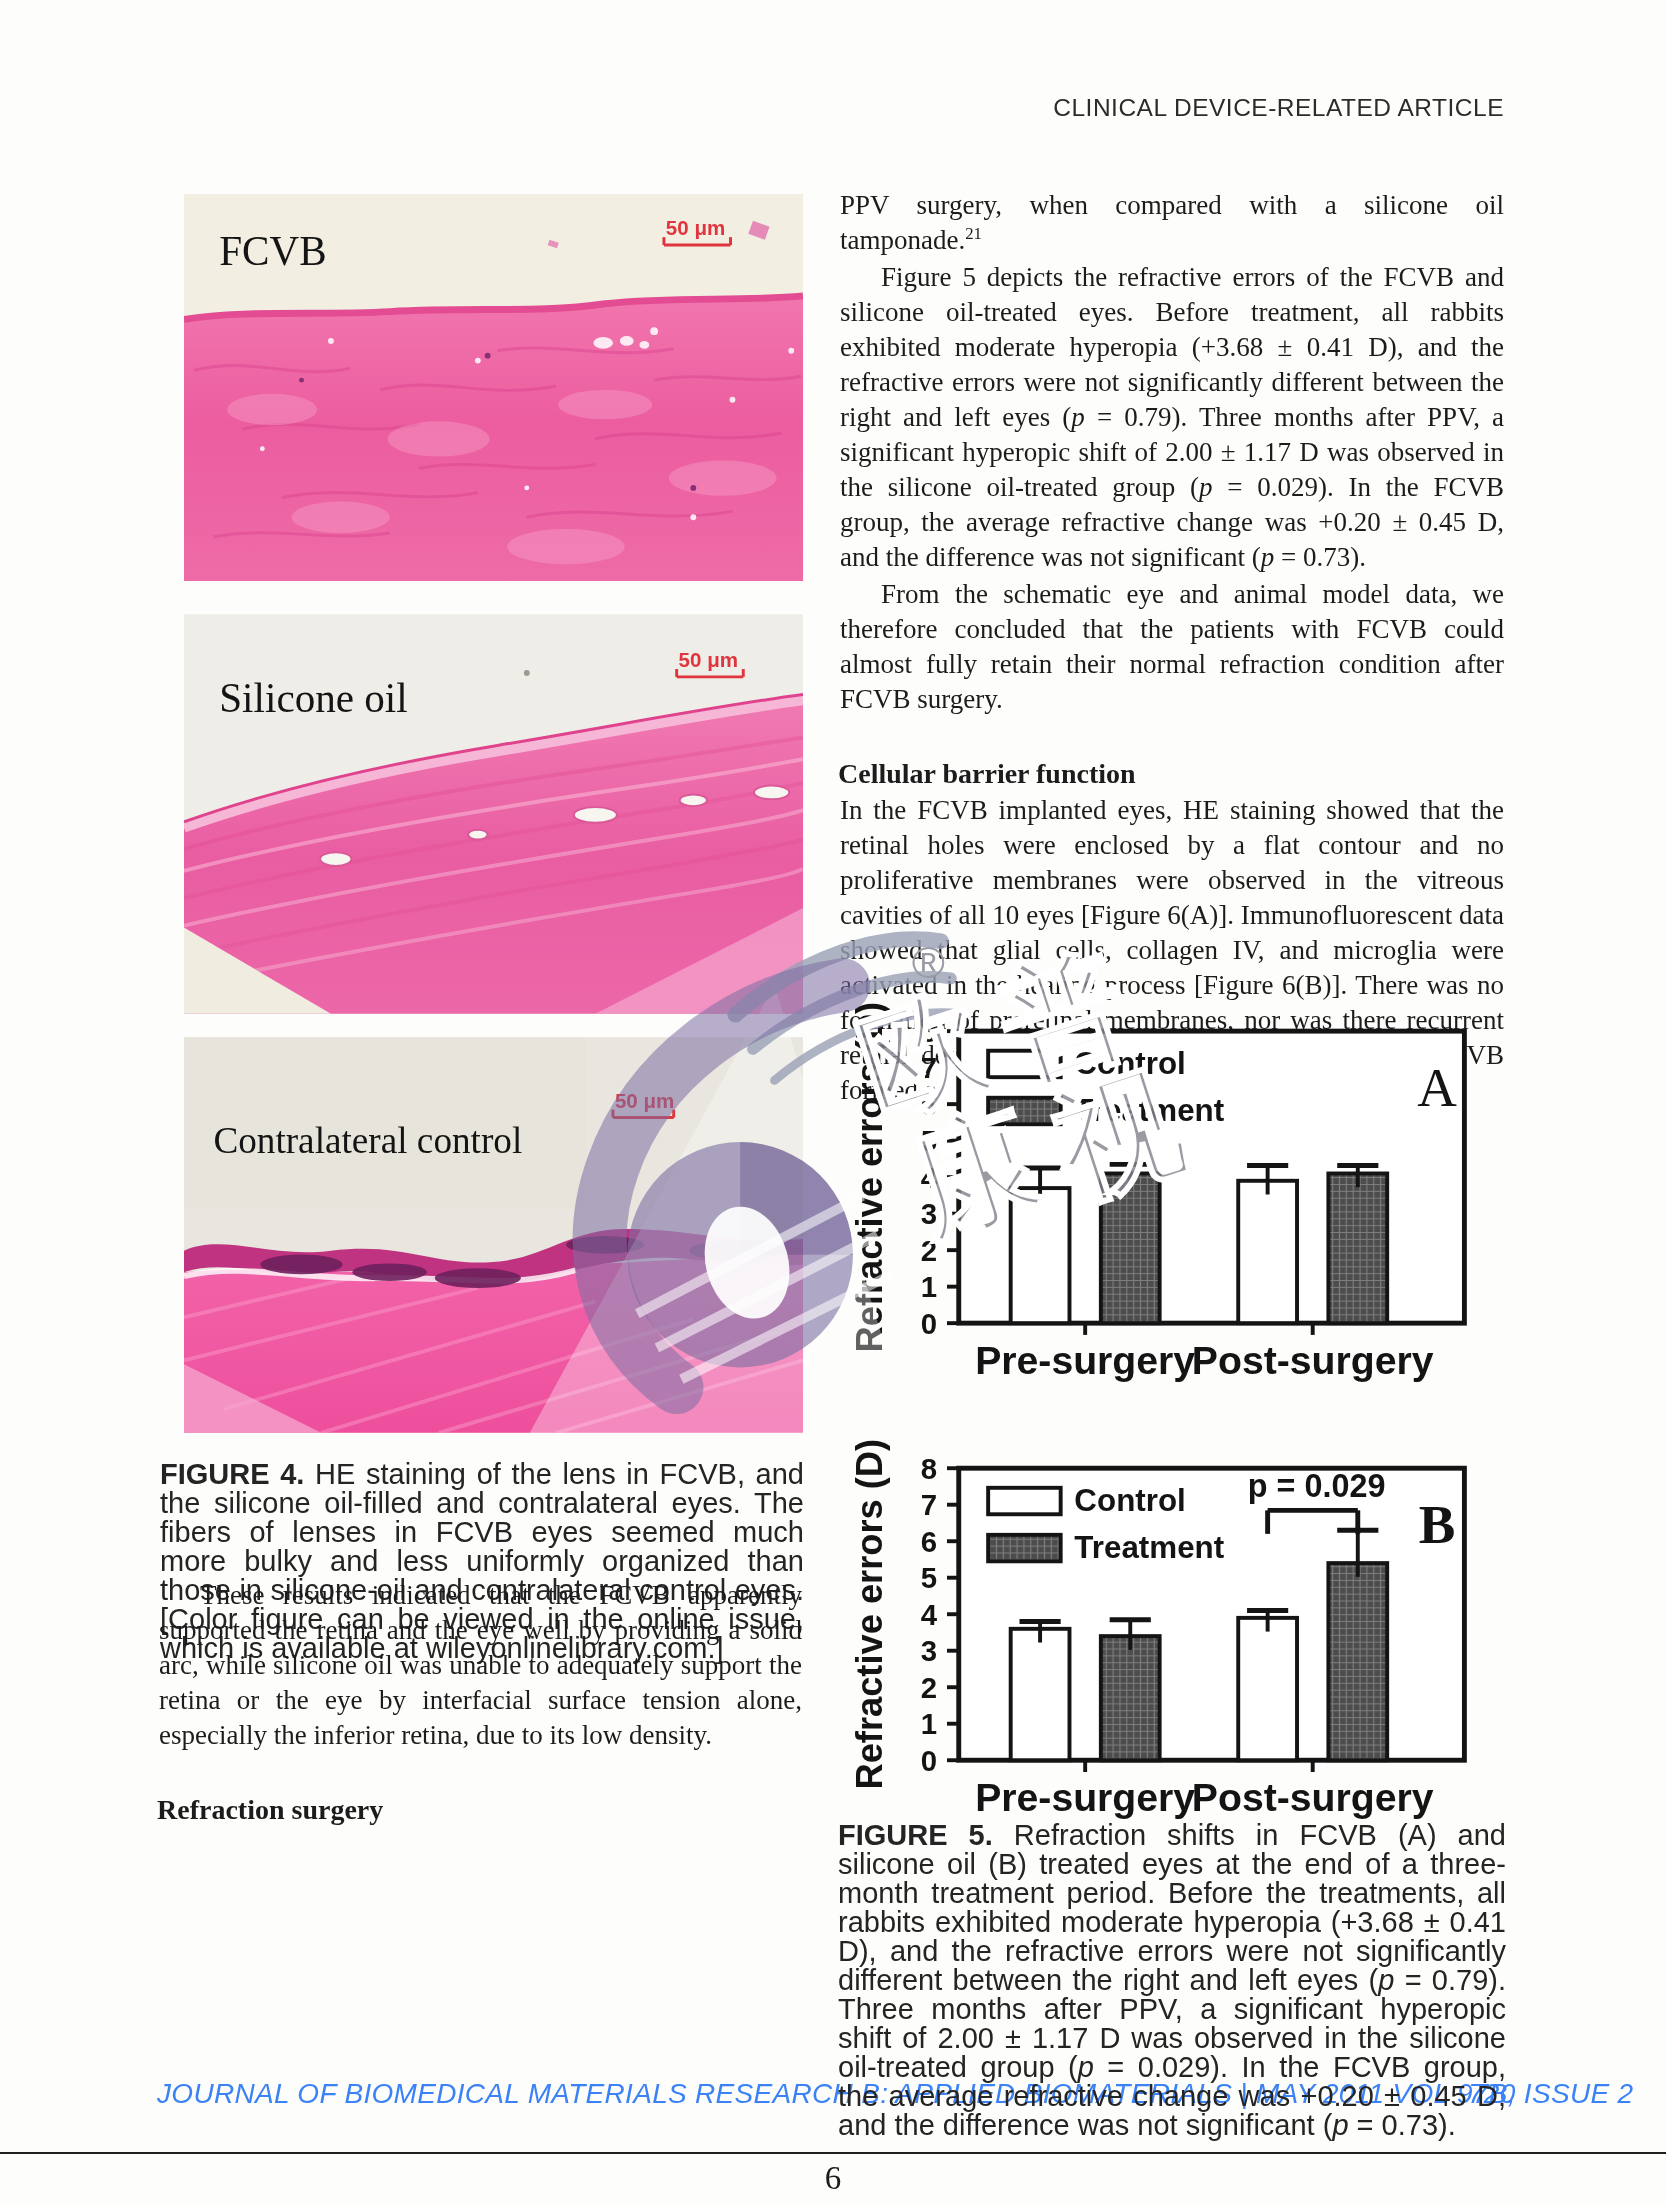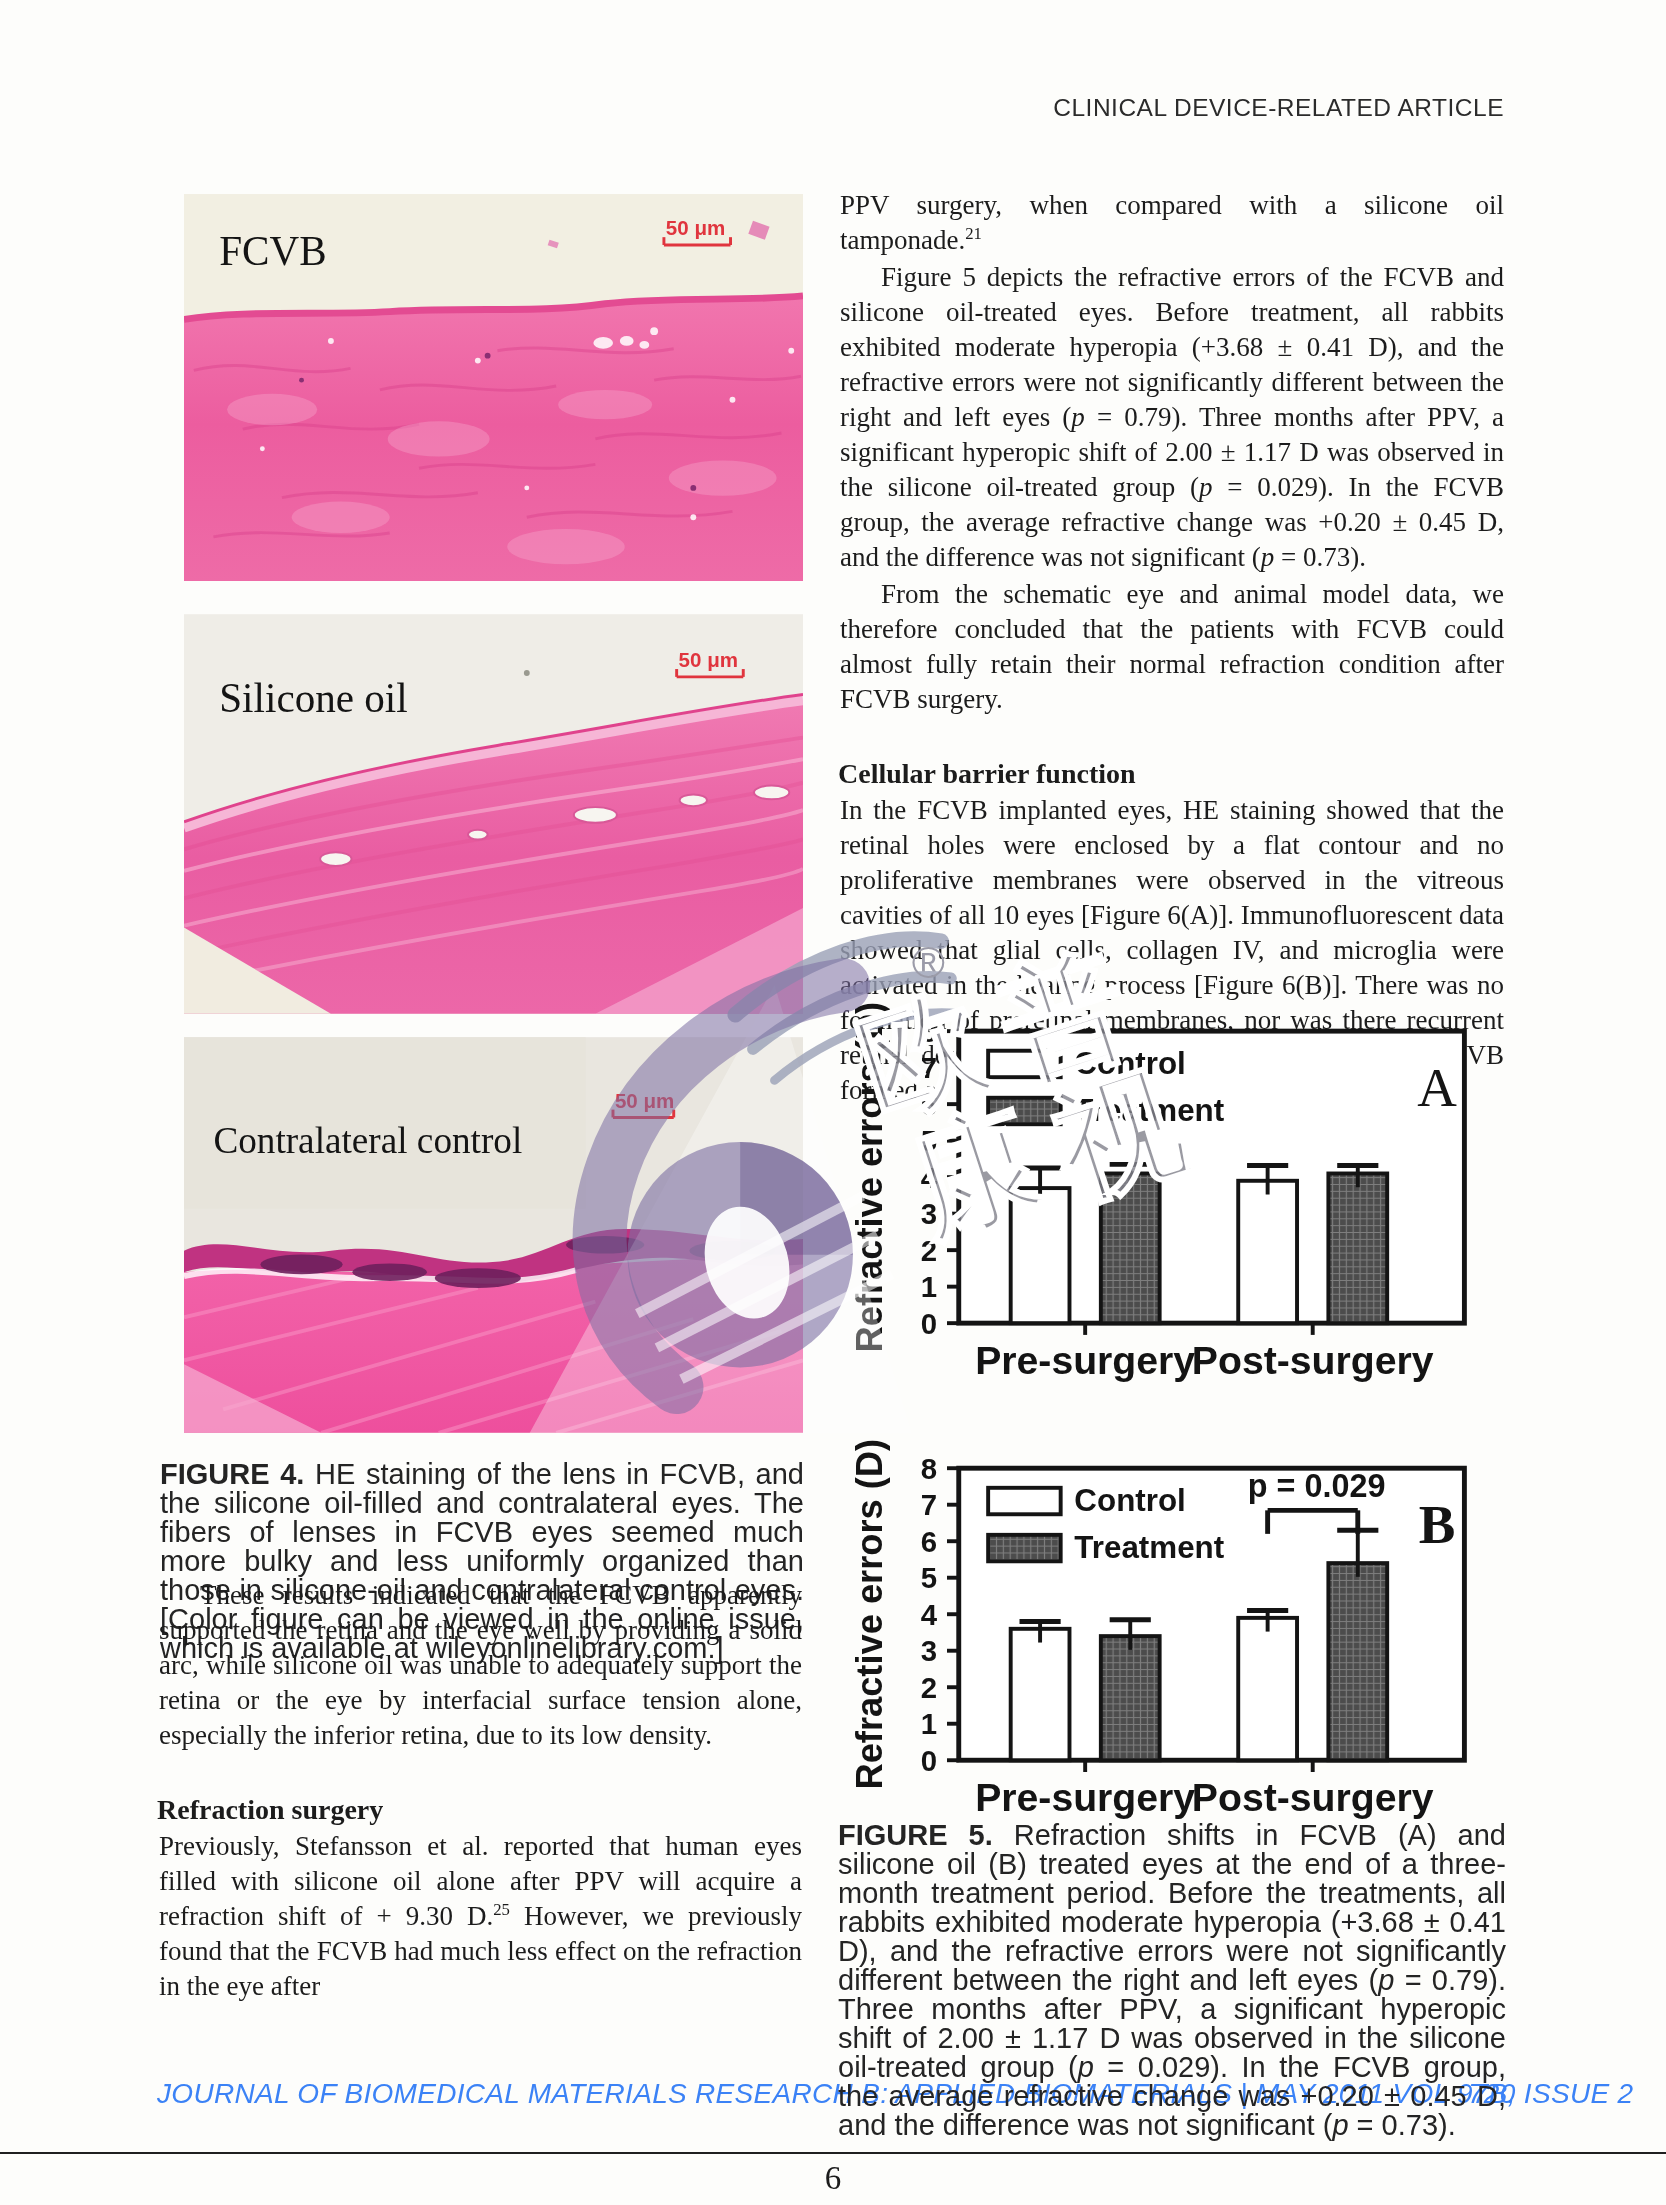--- a/index.html
+++ b/index.html
@@ -184,21 +184,20 @@
       <line x1="438" y1="74" x2="438" y2="82" stroke="#e0353e" stroke-width="3"></line>
       <line x1="500" y1="74" x2="500" y2="82" stroke="#e0353e" stroke-width="3"></line>
     </g>
   </svg>
 
   <div class="abs caption" style="left:160px; top:1460px; width:644px;"><b>FIGURE 4.</b> HE staining of the lens in FCVB, and the silicone oil-filled and contralateral eyes. The fibers of lenses in FCVB eyes seemed much more bulky and less uniformly organized than those in silicone-oil and contralateral control eyes. [Color figure can be viewed in the online issue, which is available at wileyonlinelibrary.com.]</div>
 
   <div class="abs body-text" style="left:157px; top:1576px; width:647px;">
     <p class="indent">These results indicated that the FCVB apparently supported the retina and the eye well by providing a solid arc, while silicone oil was unable to adequately support the retina or the eye by interfacial surface tension alone, especially the inferior retina, due to its low density.</p>
     <p class="sec-head">Refraction surgery</p>
-    <p>Previously, Stefansson et al. reported that human eyes filled with silicone oil alone after PPV will acquire a refraction shift of + 9.30 D.<sup>25</sup> However, we previously found that the FCVB had much less effect on the refraction in the eye after</p>
   </div>
 
   <div class="abs body-text" style="left:838px; top:186px; width:668px;">
     <p>PPV surgery, when compared with a silicone oil tamponade.<sup>21</sup></p>
     <p class="indent">Figure 5 depicts the refractive errors of the FCVB and silicone oil-treated eyes. Before treatment, all rabbits exhibited moderate hyperopia (+3.68 ± 0.41 D), and the refractive errors were not significantly different between the right and left eyes (<i>p</i> = 0.79). Three months after PPV, a significant hyperopic shift of 2.00 ± 1.17 D was observed in the silicone oil-treated group (<i>p</i> = 0.029). In the FCVB group, the average refractive change was +0.20 ± 0.45 D, and the difference was not significant (<i>p</i> = 0.73).</p>
     <p class="indent">From the schematic eye and animal model data, we therefore concluded that the patients with FCVB could almost fully retain their normal refraction condition after FCVB surgery.</p>
     <p class="sec-head">Cellular barrier function</p>
     <p>In the FCVB implanted eyes, HE staining showed that the retinal holes were enclosed by a flat contour and no proliferative membranes were observed in the vitreous cavities of all 10 eyes [Figure 6(A)]. Immunofluorescent data showed that glial cells, collagen IV, and microglia were activated in the healing process [Figure 6(B)]. There was no formation of preretinal membranes, nor was there recurrent retinal detachment. These results indicated that the FCVB formed a</p>
   </div>
 

